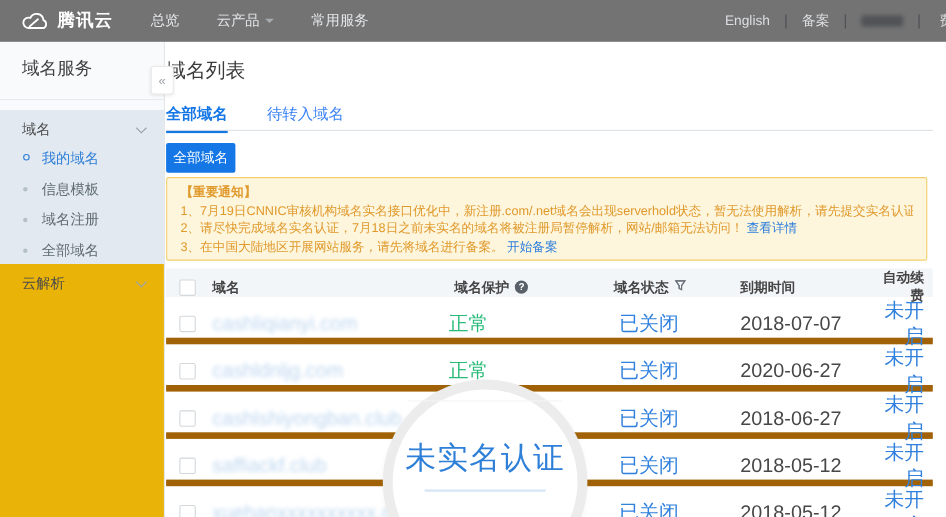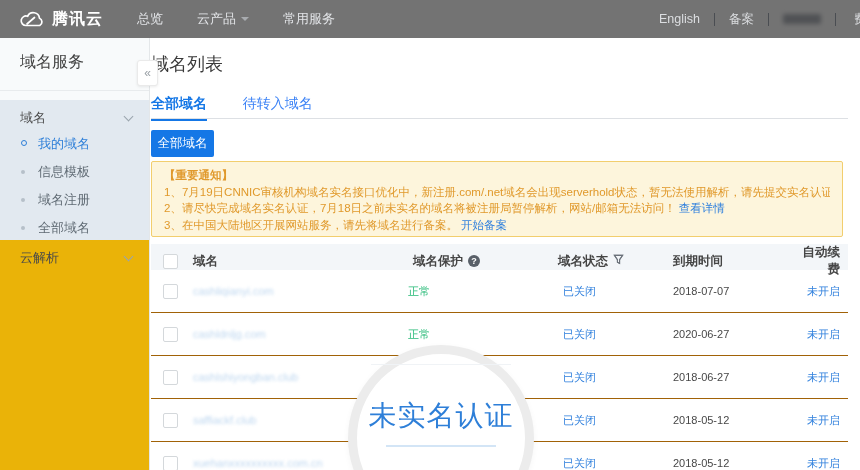--- a/index.html
+++ b/index.html
@@ -66,21 +66,21 @@
   }
   .notice p { font-size:11.5px; line-height:16.5px; color:#e0992b; white-space:nowrap; overflow:hidden; }
   .notice .nlink { color:#3080dd; cursor:pointer; margin-left:3px; }
   
   .table { position:absolute; left:13px; right:0; top:206px; bottom:0; }
   .thead, .trow {
     display:grid; grid-template-columns:40px 213px 150px 117px 130px 1fr;
     align-items:center;
   }
   .thead { height:26px; background:#f3f6f9; font-size:12.5px; color:#454545; font-weight:bold; }
-  .trow { height:43px; border-bottom:1px solid #a16207; font-size:11px; }
+  .trow { height:43px; border-bottom:6px solid #a16207; font-size:18px; }
   .cb { width:15px; height:15px; border:1px solid #d4d8db; border-radius:2px; background:#fff; margin-left:12px; cursor:pointer; }
   .cell-domain { padding-left:2px; }
   .blurtxt { color:#7fb0e0; filter:blur(1.7px); opacity:.5; }
   .cell-status { padding-left:4px; color:#2abb79; }
   .cell-protect { padding-left:9px; color:#3080dd; cursor:pointer; }
   .cell-expire { padding-left:2px; color:#474747; }
   .cell-renew { text-align:right; padding-right:8px; color:#3080dd; cursor:pointer; }
   .hcell { display:flex; align-items:center; }
   .filter-icon { margin-left:5px; display:inline-block; }
   .help-icon {

